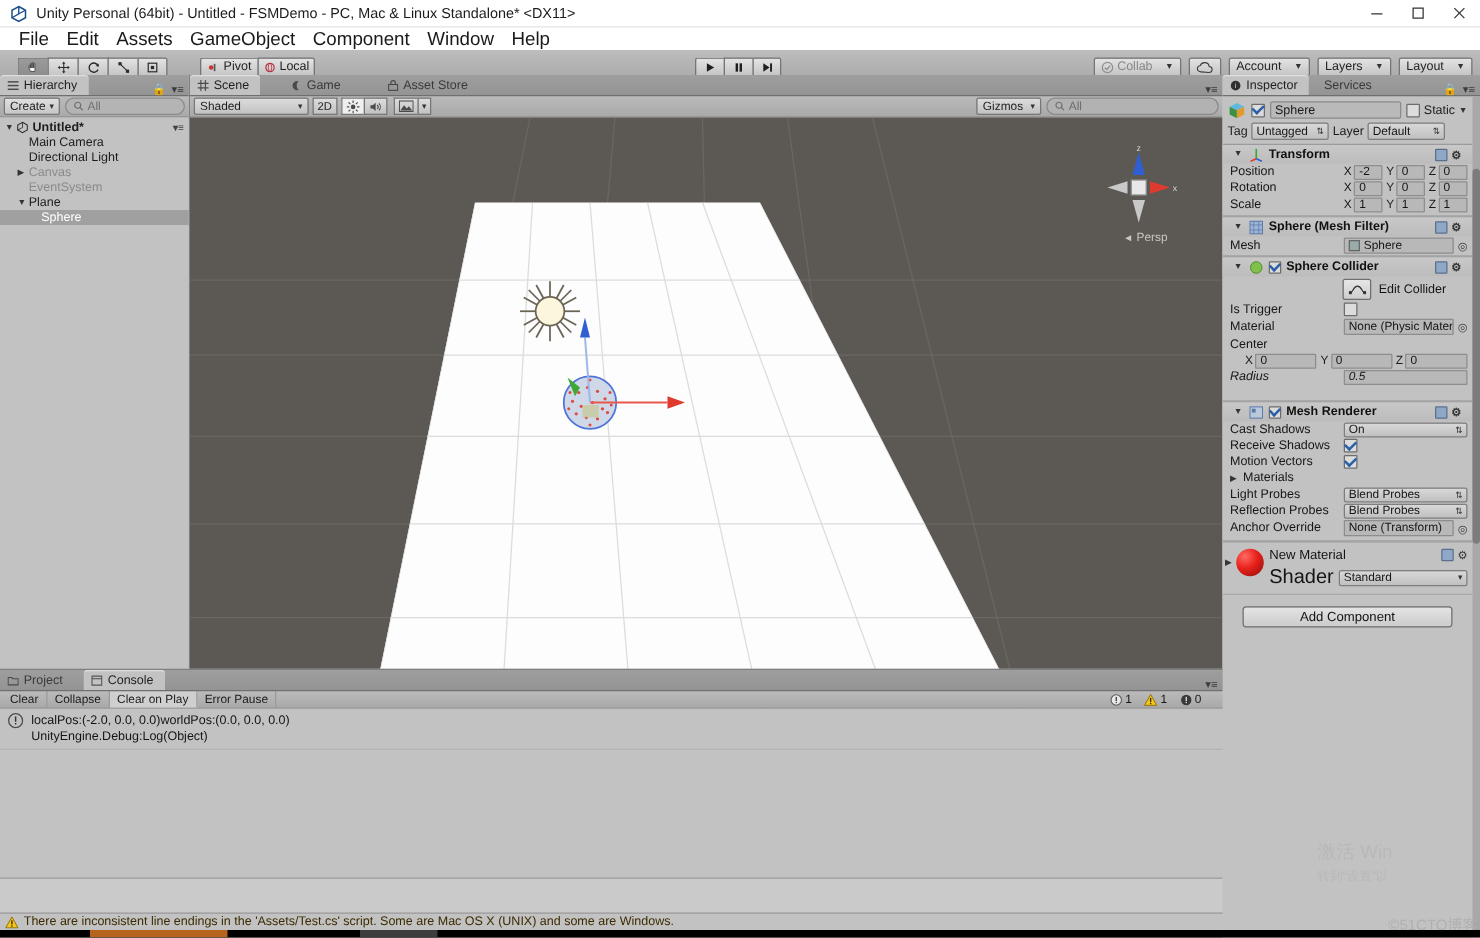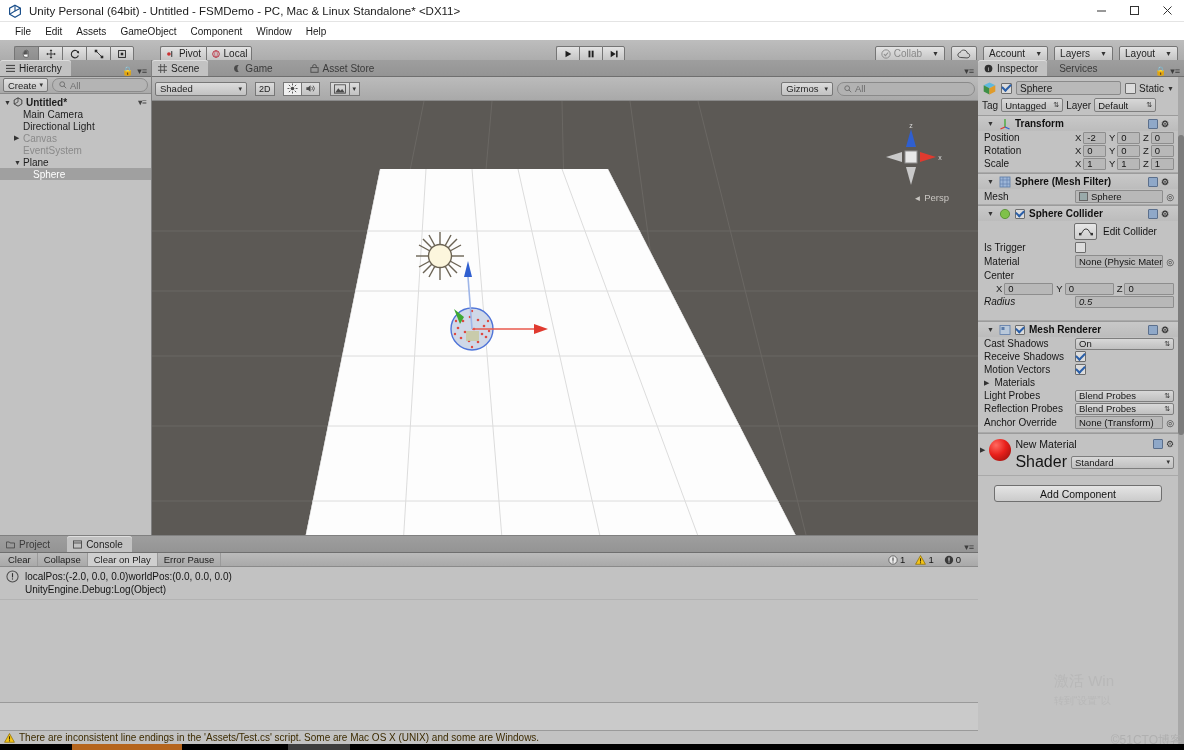--- a/index.html
+++ b/index.html
@@ -28,21 +28,21 @@
   .win-btn {
     width: 33px; height: 22px; display: flex; align-items: center; justify-content: center;
     color: #333; font-size: 11px;
   }
 
   
   .menubar {
     position: absolute; left: 0; top: 22px; width: 1184px; height: 18px;
     background: #ffffff; display: flex; align-items: center; padding-left: 8px;
   }
-  .menu-item { padding: 1px 7px; font-size: 10px; color: #1a1a1a; cursor: default; }
+  .menu-item { padding: 1px 7px; font-size: 15px; color: #1a1a1a; cursor: default; }
 
   
   .toolbar {
     position: absolute; left: 0; top: 40px; width: 1184px; height: 28px;
     background: linear-gradient(#bdbdbd, #a7a7a7);
     border-bottom: 1px solid #737373;
     display: flex; align-items: center;
   }
   .tb-group { display: flex; align-items: center; }
   .tb-btn {
@@ -109,22 +109,22 @@
   .hrow .tri.empty { color: transparent; }
   .hrow .lbl { white-space: nowrap; }
   .hrow.scene-root { font-weight: bold; }
   .hrow.dim .lbl { color: #8a8a8a; }
   .unity-cube { width: 10px; height: 10px; margin-right: 3px; flex:none; }
   .hier-menu { margin-left: auto; margin-right: 4px; font-size: 8px; color: #444; }
 
   
   #sceneview { left: 152px; top: 60px; width: 826px; height: 475px; }
   .scene-toolbar {
-    height: 24px; background: linear-gradient(#bbb,#a9a9a9); border-bottom: 1px solid #8a8a8a;
-    display: flex; align-items: center; padding: 4px 3px; gap: 8px;
+    height: 17px; background: linear-gradient(#bbb,#a9a9a9); border-bottom: 1px solid #8a8a8a;
+    display: flex; align-items: center; padding: 4px 3px; gap: 3px;
   }
   .sc-drop {
     height: 14px; background: linear-gradient(#dcdcdc,#c2c2c2); border: 1px solid #777; border-radius: 2px;
     display: flex; align-items: center; font-size: 9.5px; color: #1f1f1f; padding: 0 4px;
   }
   .sc-drop.shaded { width: 92px; justify-content: space-between; }
   .sc-btn {
     height: 14px; min-width: 18px; background: linear-gradient(#dcdcdc,#c2c2c2);
     border: 1px solid #777; display: flex; align-items: center; justify-content: center;
     font-size: 9px; color: #1f1f1f; padding: 0 3px;
@@ -256,21 +256,21 @@
   }
   .wm1 { font-size: 15px; color: #b8b8b8; }
   .wm2 { font-size: 10px; color: #b8b8b8; margin-top: 3px; }
   .cto { position: absolute; right: 2px; top: 732px; font-size: 12px; color: #b0b0b0; }
 
   
   .plane {
     position: absolute; left: 0; top: 0;
   }
   .axis-gizmo { position: absolute; right: 36px; top: 22px; width: 62px; height: 70px; }
-  .persp-lbl { position: absolute; right: 29px; top: 91px; font-size: 9.5px; color: #c9c6c2; }
+  .persp-lbl { position: absolute; right: 44px; top: 91px; font-size: 9.5px; color: #c9c6c2; }
 </style>
 </head>
 <body>
 
 <div id="app">
 
   <div class="titlebar">
     <div class="title-icon">
       <svg width="16" height="16" viewBox="0 0 16 16">
         <path d="M8 2.2 L13.4 5.2 L13.4 11.2 L8 14.2 L2.6 11.2 L2.6 5.2 Z" fill="none" stroke="#1b4f8a" stroke-width="1.2"></path>

